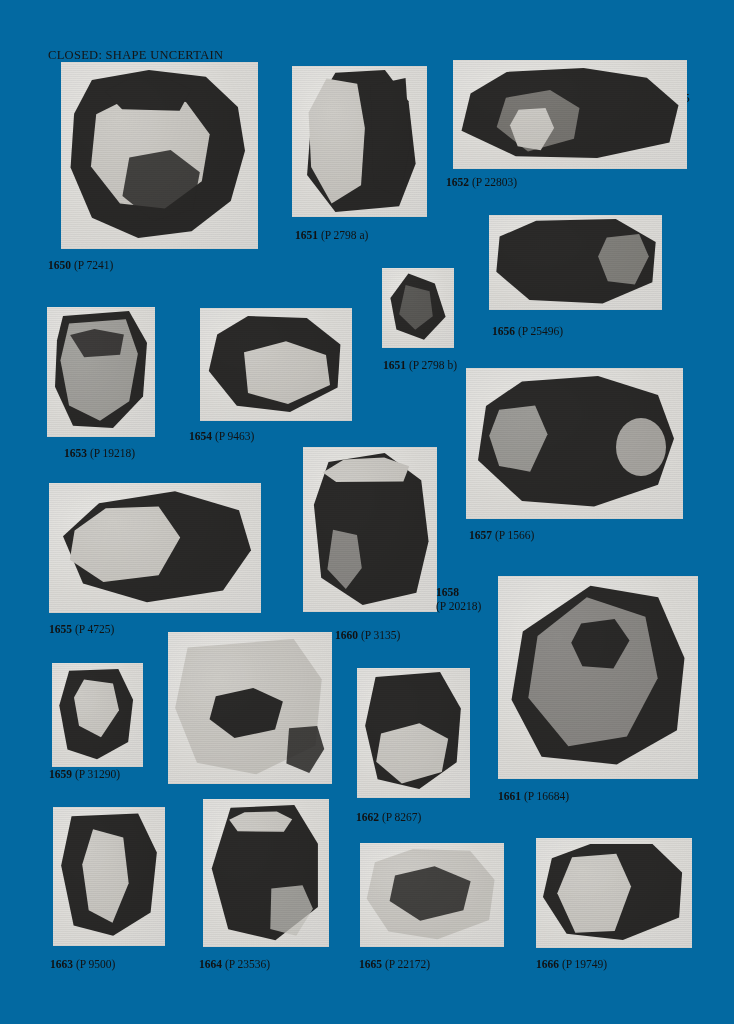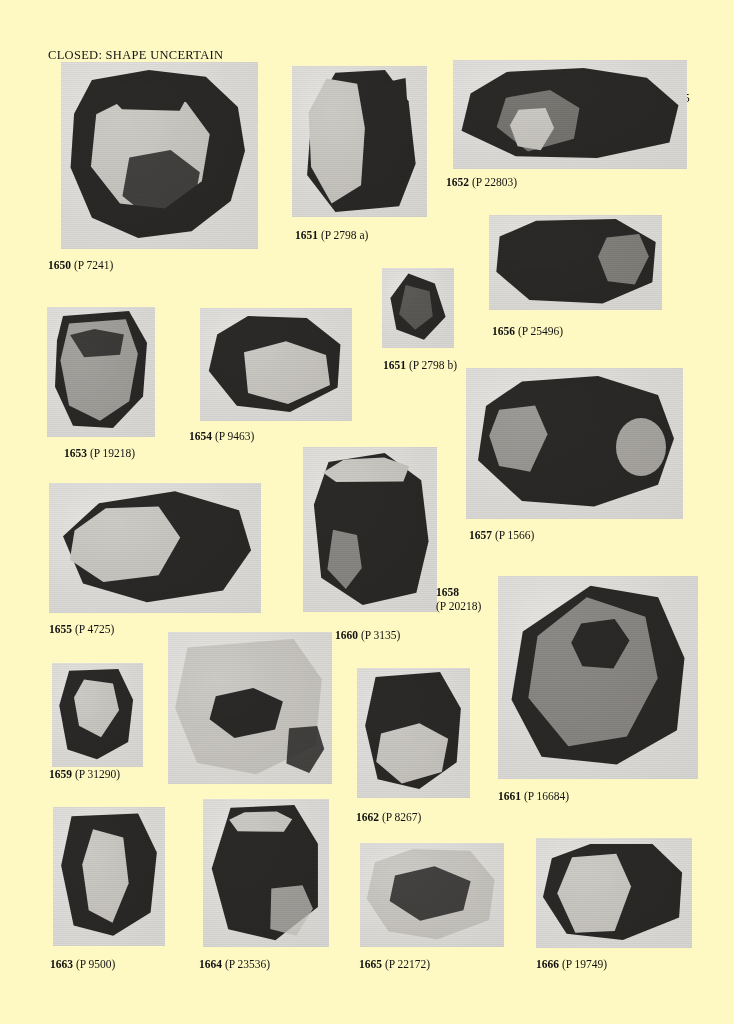--- a/index.html
+++ b/index.html
@@ -14,21 +14,21 @@
     font-family: "Liberation Serif", serif;
     color: #111111;
     overflow: hidden;
   }
 
   #page {
     position: absolute;
     left: 0; top: 0;
     width: 734px;
     height: 1024px;
-    background: #fef9c3;
+    background: #0369a1;
   }
 
   .hdr {
     position: absolute;
     font-family: "Liberation Serif", serif;
     font-size: 12.5px;
     letter-spacing: 0.3px;
     color: #141414;
     white-space: nowrap;
   }

